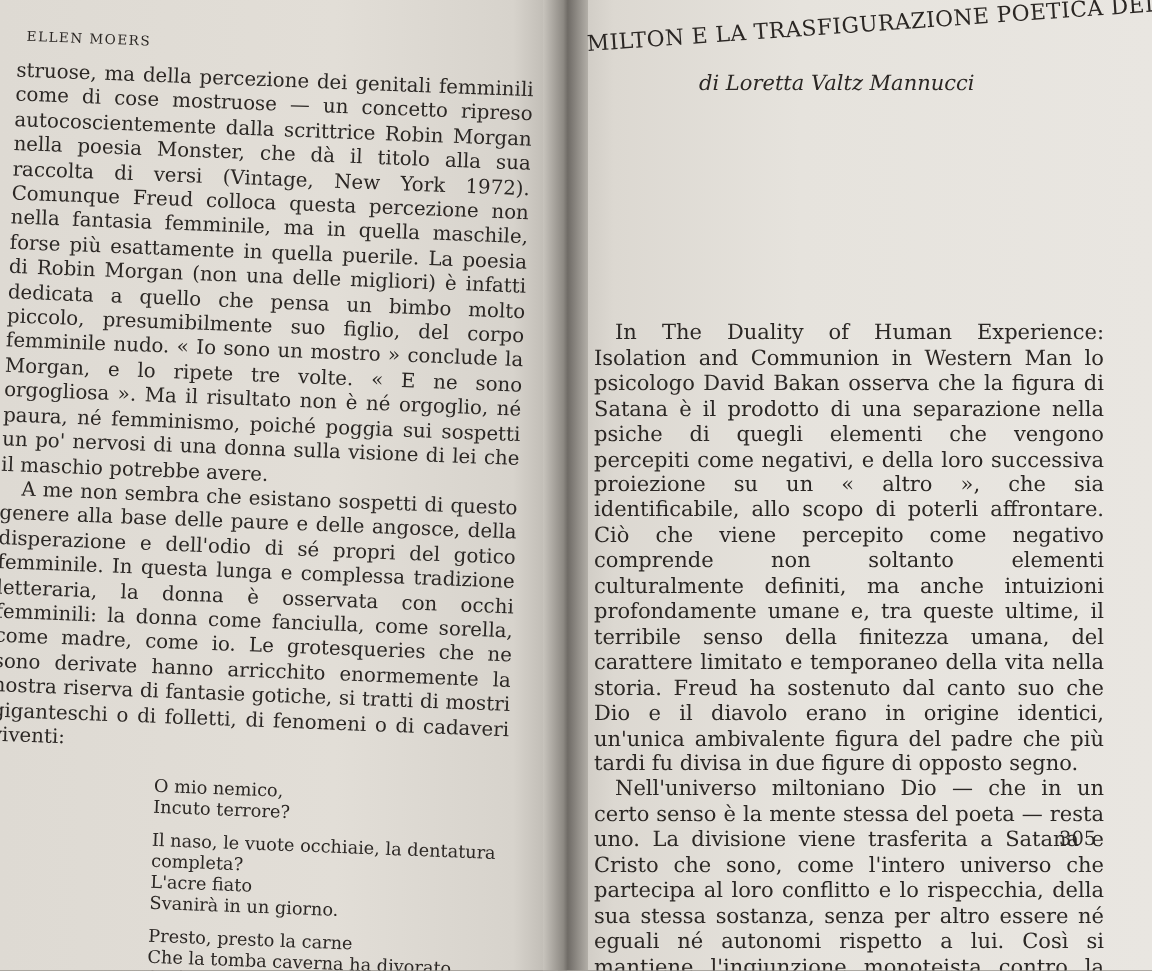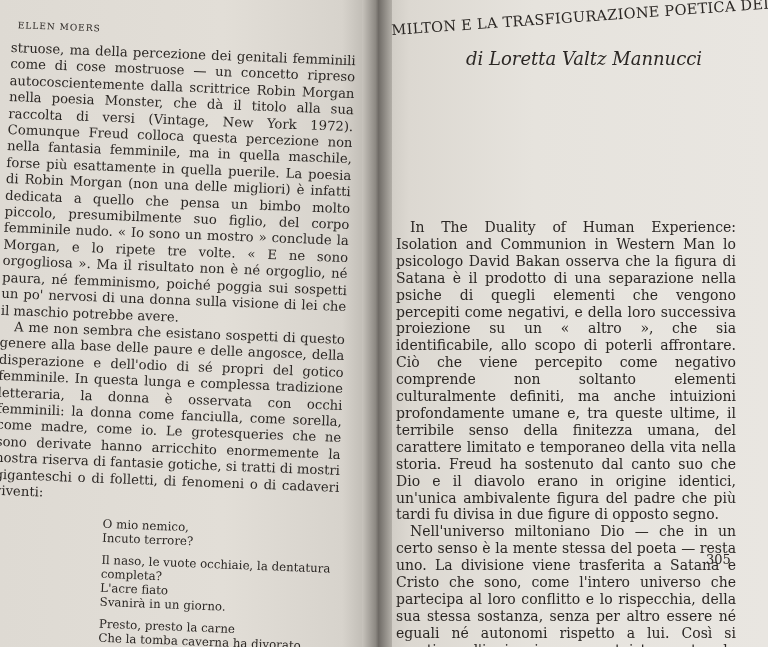--- a/index.html
+++ b/index.html
@@ -9,21 +9,21 @@
   .gutter{position:absolute;left:362px;top:0;width:30px;height:647px;background:linear-gradient(90deg,#c8c4bd,#8d8983 45%,#6f6b66 55%,#b3afa8);}
   .page-right{position:absolute;left:378px;top:0;width:390px;height:647px;background:linear-gradient(90deg,#c9c5be 0%,#dcd8d1 8%,#e6e3dd 40%,#e9e6e1 100%);}
   .left-content{position:absolute;left:12px;top:20px;width:345px;transform:rotate(2.2deg);transform-origin:0 0;}
   .running-head{font-size:9px;letter-spacing:1px;margin:0 0 10px 6px;}
   .para{font-size:13.2px;line-height:16.4px;text-align:justify;margin:0;}
   .para.indent{text-indent:14px;}
   .poem{margin:14px 0 0 110px;font-size:11.8px;line-height:14px;}
   .stanza{margin-bottom:8px;}
   .right-content{position:absolute;left:396px;top:22px;width:340px;}
   .article-title{font-size:14.5px;letter-spacing:.3px;margin:0 0 10px -4px;transform:rotate(-4deg);transform-origin:0 100%;white-space:nowrap;}
-  .byline{font-style:italic;font-size:18px;margin:0 0 0 70px;}
+  .byline{font-style:italic;font-size:14px;margin:0 0 0 70px;}
   .rbody{margin-top:150px;}
   .rbody .para{font-size:14px;line-height:16.9px;}
   .page-number{position:absolute;left:706px;top:552px;font-size:13px;}
 </style>
 </head>
 <body>
 
 <div class="book">
   <div class="page-left"></div>
   <div class="page-right"></div>

